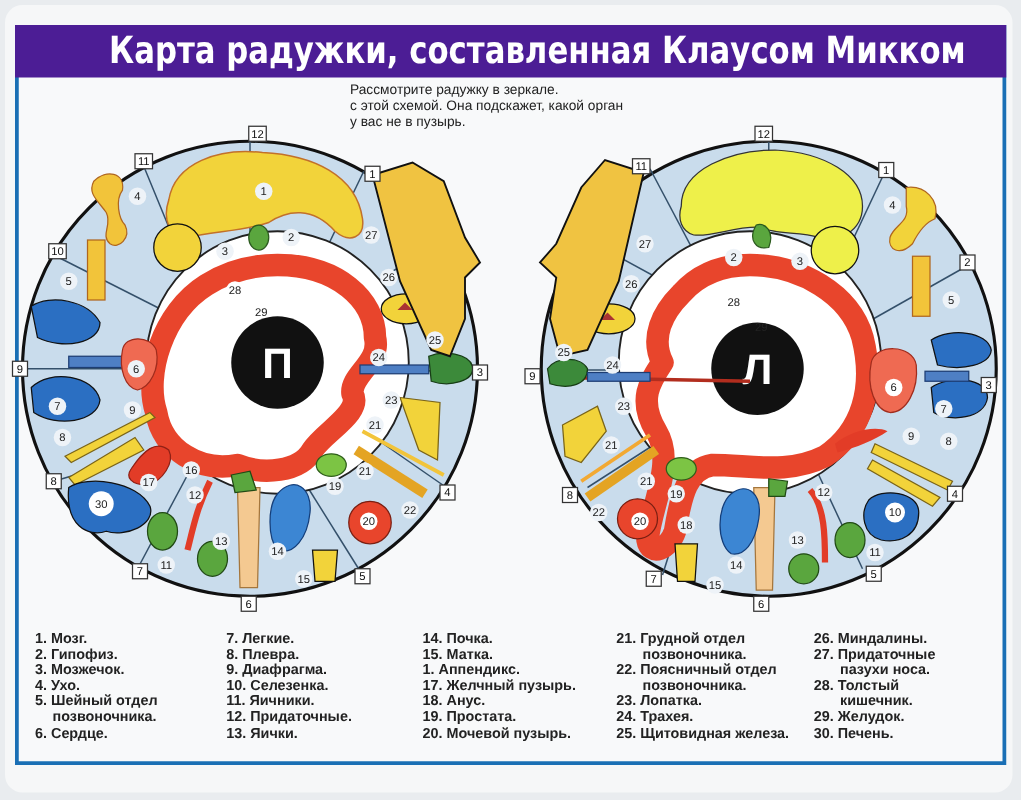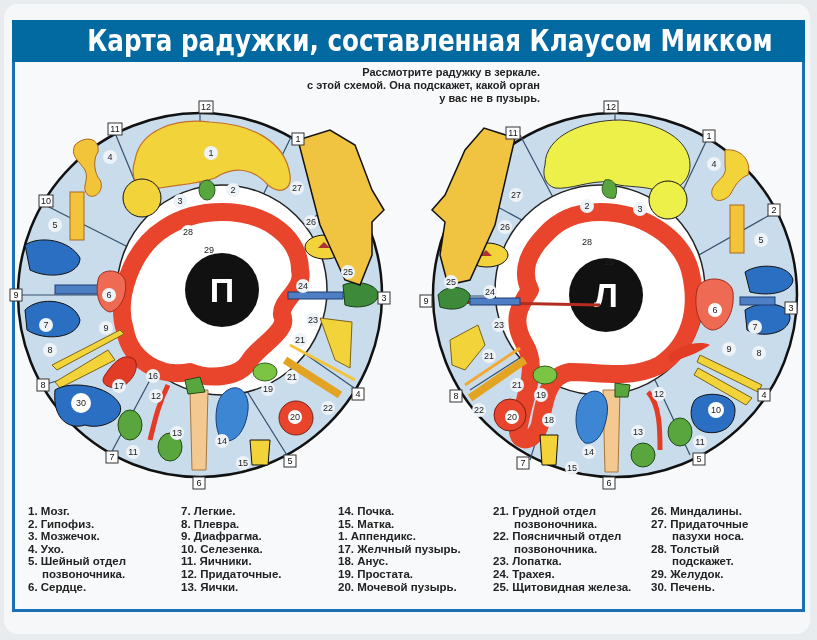--- a/index.html
+++ b/index.html
@@ -1,21 +1,21 @@
 <!DOCTYPE html>
 <html><head>
 <meta charset="utf-8">
 <style>
   html,body{margin:0;padding:0;}
   body{width:817px;height:640px;background:#e9ecef;font-family:"Liberation Sans",sans-serif;overflow:hidden;position:relative;}
   .card{position:absolute;left:4px;top:4px;width:806px;height:630px;background:#f6f7f8;border-radius:14px;}
   .frame{position:absolute;left:12px;top:20px;width:793px;height:592px;border:3px solid #1a6fb5;background:#f8f9fa;box-sizing:border-box;}
-  .title-bar{position:absolute;left:12px;top:20px;width:793px;height:42px;background:#0369a1;color:#fff;font-weight:bold;font-size:30px;line-height:42px;text-align:center;letter-spacing:0px;font-family:"DejaVu Sans",sans-serif;}
+  .title-bar{position:absolute;left:12px;top:20px;width:793px;height:42px;background:#4c1d95;color:#fff;font-weight:bold;font-size:30px;line-height:42px;text-align:center;letter-spacing:0px;font-family:"DejaVu Sans",sans-serif;}
   .title-bar span{display:inline-block;transform:scaleX(0.82);transform-origin:center;white-space:nowrap;}
-  .instr{position:absolute;left:280px;top:66px;width:260px;text-align:right;font-size:11px;line-height:13px;font-weight:bold;color:#222;}
+  .instr{position:absolute;left:280px;top:66px;width:260px;text-align:left;font-size:11px;line-height:13px;font-weight:normal;color:#222;}
   .instr div{white-space:nowrap;}
   svg.diagram{position:absolute;left:0;top:0;}
   .legend{position:absolute;top:505px;font-size:11.5px;line-height:12.6px;color:#222;font-weight:bold;}
   .legend .item{display:flex;white-space:nowrap;}
   .legend .ind{padding-left:14px;}
   .legend .ind2{padding-left:21px;}
 </style>
 </head>
 <body>
 
@@ -503,17 +503,17 @@
 </div>
 
 <div class="legend" style="left:651px;text-align:right;">
   <div class="item"><span>26.</span>&nbsp;<span>Миндалины.</span></div>
   <div class="item"><span>27.</span>&nbsp;<span>Придаточные</span></div>
   <div class="item ind2">
       <span>пазухи носа.</span>
     </div>
   <div class="item"><span>28.</span>&nbsp;<span>Толстый</span></div>
   <div class="item ind2">
-      <span>подскажет.</span>
+      <span>кишечник.</span>
     </div>
   <div class="item"><span>29.</span>&nbsp;<span>Желудок.</span></div>
   <div class="item"><span>30.</span>&nbsp;<span>Печень.</span></div>
 </div>
 
 </body></html>

